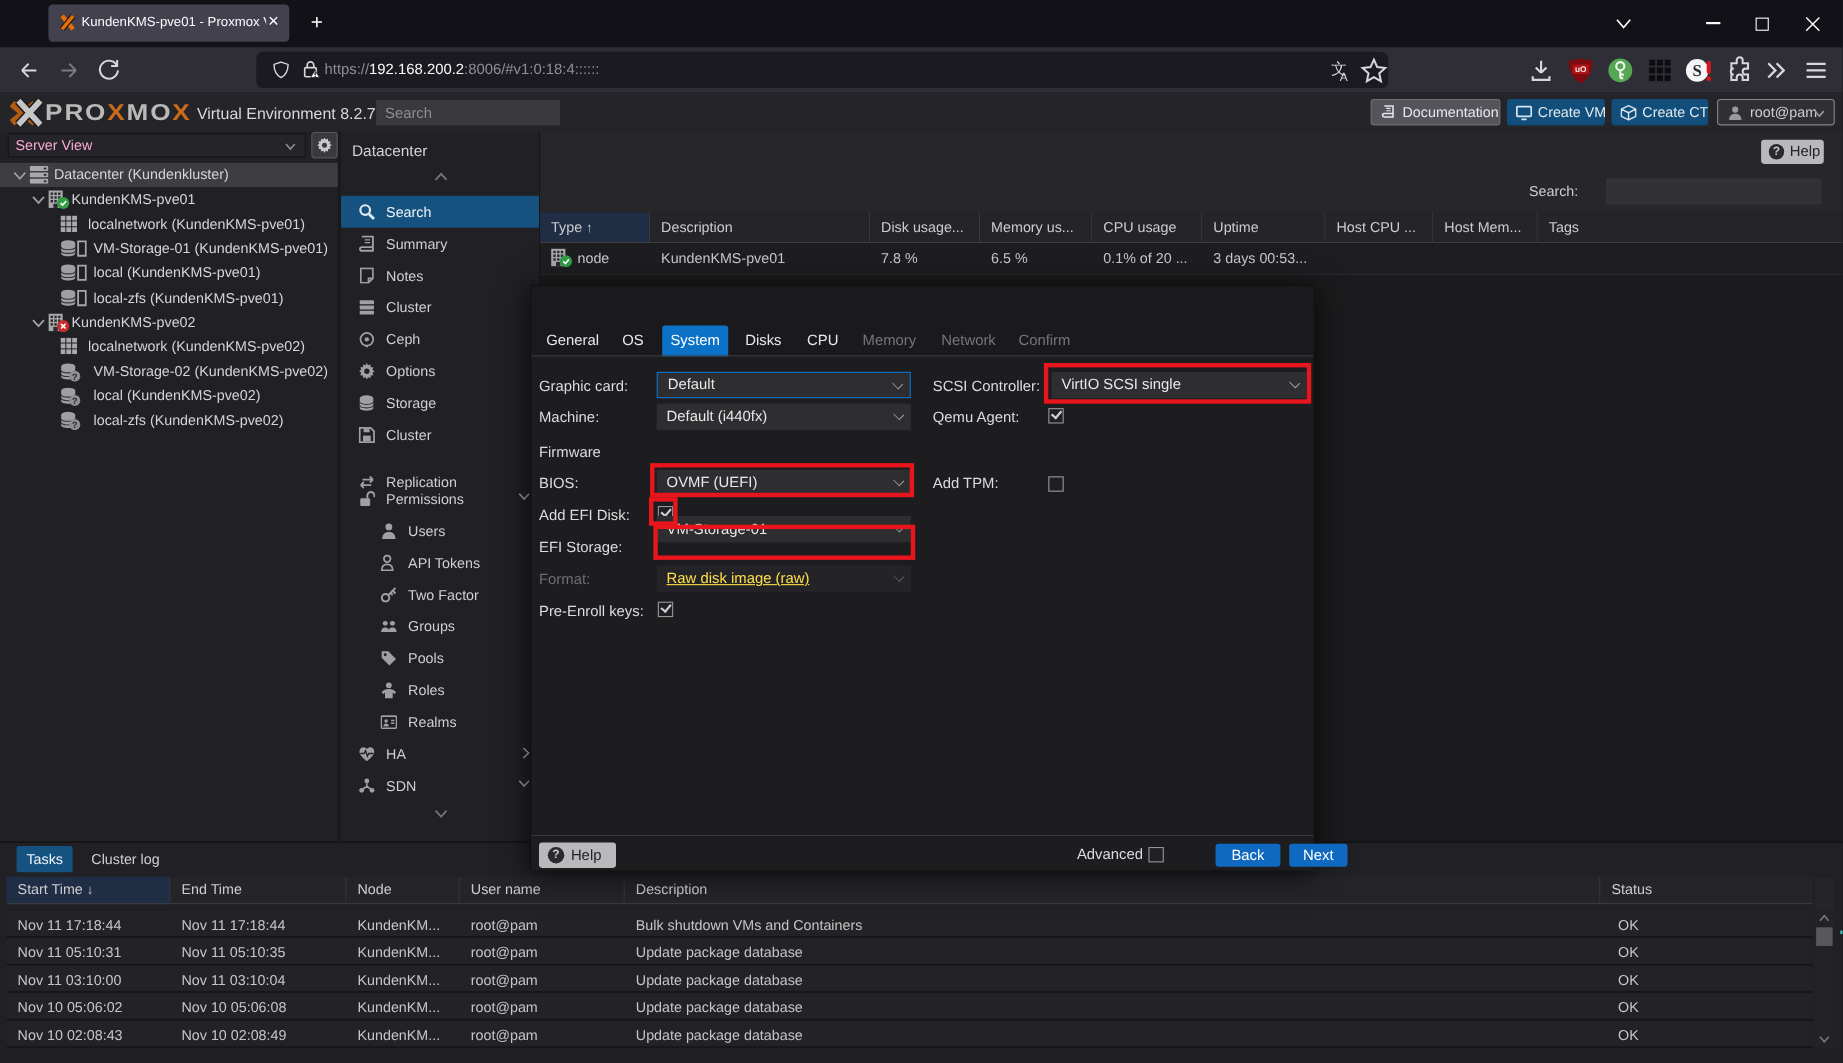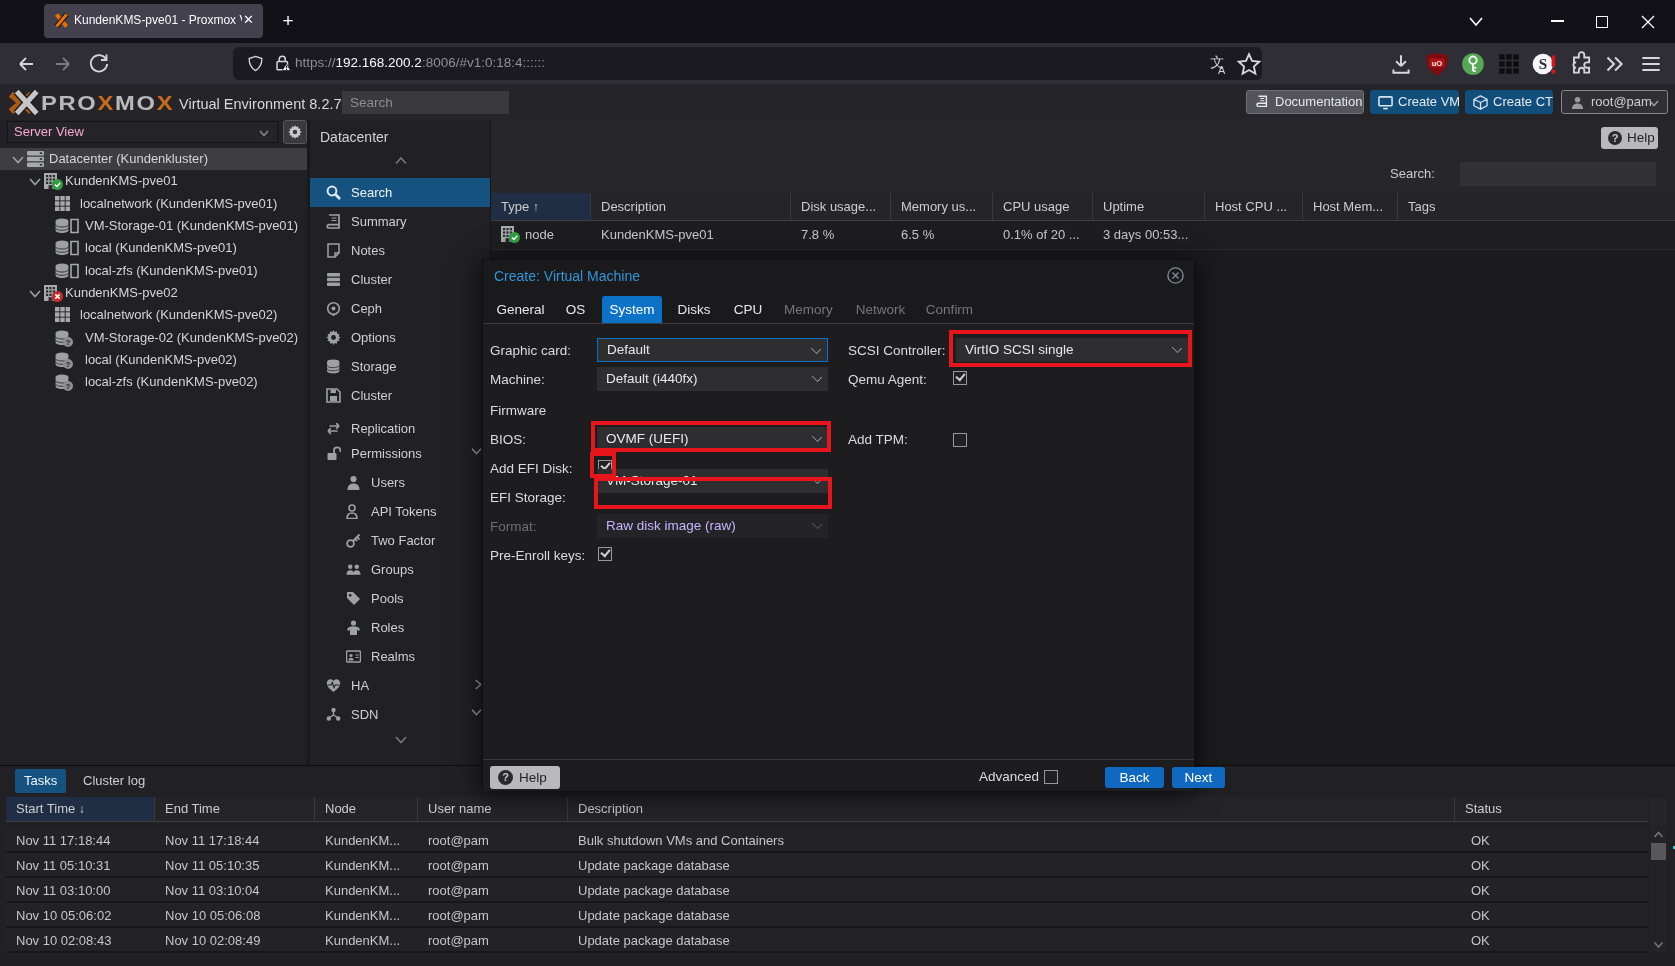--- a/index.html
+++ b/index.html
@@ -433,21 +433,21 @@
   <span class="mtext">Storage</span>
 </div>
 <div class="mitem" style="top:381px;">
   <svg class="micon" viewBox="0 0 15 15">
       <path d="M1 1 H11 L14 4 V14 H1 Z" fill="none" stroke="#9fa0a2" stroke-width="1.6"></path>
       <rect x="4" y="8" width="7" height="5" fill="#9fa0a2"></rect>
       <rect x="4.5" y="1.5" width="5.5" height="3.5" fill="#9fa0a2"></rect>
     </svg>
   <span class="mtext">Cluster</span>
 </div>
-<div class="mitem" style="top:414px;">
+<div class="mitem" style="top:424px;">
   <svg class="micon" viewBox="0 0 15 15">
       <path d="M3.5 5 H13 M13 5 L10.2 2.2 M13 5 L10.2 7.8" fill="none" stroke="#9fa0a2" stroke-width="1.7"></path>
       <path d="M11.5 10 H2 M2 10 L4.8 7.2 M2 10 L4.8 12.8" fill="none" stroke="#9fa0a2" stroke-width="1.7"></path>
     </svg>
   <span class="mtext">Replication</span>
 </div>
 <div class="mitem" style="top:439px;">
   <svg class="micon" viewBox="0 0 15 15">
       <rect x="1.5" y="7" width="9" height="7" rx="1" fill="#9fa0a2"></rect>
       <path d="M8 7 V4.5 a3.2 3.2 0 0 1 6.4 0 V6" fill="none" stroke="#9fa0a2" stroke-width="1.8"></path>
@@ -619,27 +619,20 @@
     <div style="position:absolute;left:1px;top:17px;width:15px;height:17px;background:#58585c;"></div>
     <svg style="position:absolute;left:3px;bottom:4px" width="11" height="8" viewBox="0 0 11 8">
         <path d="M1.5 1.5 L5.5 6 L9.5 1.5" fill="none" stroke="#77777b" stroke-width="1.5"></path>
       </svg>
   </div>
   <div style="position:absolute;left:1673px;top:80px;width:2px;height:3px;background:#40c7d4;"></div>
   <div style="position:absolute;left:0;top:187px;width:1675px;height:14px;background:#202023;"></div>
 </div>
 <div id="modal">
   <div style="position:absolute;left:0;top:0;width:711px;height:63px;background:#1a1a1d;"></div>
-  <div id="mtitle">
-      <div class="t">Create: Virtual Machine</div>
-    <svg style="position:absolute;right:10px;top:7px" width="17" height="17" viewBox="0 0 17 17">
-        <circle cx="8.5" cy="8.5" r="7.6" fill="none" stroke="#7e8b96" stroke-width="1.4"></circle>
-        <path d="M5.5 5.5 L11.5 11.5 M11.5 5.5 L5.5 11.5" stroke="#7e8b96" stroke-width="1.4"></path>
-      </svg>
-  </div>
   <div class="mtab" style="left:5px;width:65px;">General</div>
   <div class="mtab" style="left:72px;width:41px;">OS</div>
   <div class="mtab act" style="left:119px;width:60px;">System</div>
   <div class="mtab" style="left:185px;width:52px;">Disks</div>
   <div class="mtab" style="left:241px;width:48px;">CPU</div>
   <div class="mtab dis" style="left:292px;width:67px;">Memory</div>
   <div class="mtab dis" style="left:364px;width:67px;">Network</div>
   <div class="mtab dis" style="left:434px;width:65px;">Confirm</div>
   <div id="mtabline"></div>
 
@@ -648,21 +641,21 @@
   <div class="flabel" style="left:7px;top:112px;">Machine:</div>
   <div class="ffield" style="left:114px;top:107px;width:231px;">Default (i440fx)<span class="cv"></span></div>
   <div class="flabel" style="left:7px;top:143px;">Firmware</div>
   <div class="flabel" style="left:7px;top:172px;">BIOS:</div>
   <div class="ffield" style="left:114px;top:167px;width:231px;">OVMF (UEFI)<span class="cv"></span></div>
   <div class="flabel" style="left:7px;top:201px;">Add EFI Disk:</div>
   <div class="cb chk" style="left:115px;top:200px;"></div>
   <div class="flabel" style="left:7px;top:230px;">EFI Storage:</div>
   <div class="ffield" style="left:114px;top:209px;width:231px;">VM-Storage-01<span class="cv"></span></div>
   <div class="flabel" style="left:7px;top:259px;color:#6f6f73;">Format:</div>
-  <div class="ffield" style="left:114px;top:254px;width:231px;background:#242428;color:#c4b5fd;">Raw disk image (raw)<span class="cv" style="border-color:#5a5a5e"></span></div>
+  <div class="ffield" style="left:114px;top:254px;width:231px;background:#242428;color:#fde047;text-decoration:underline;">Raw disk image (raw)<span class="cv" style="border-color:#5a5a5e"></span></div>
   <div class="flabel" style="left:7px;top:288px;">Pre-Enroll keys:</div>
   <div class="cb chk" style="left:115px;top:287px;"></div>
 
   <div class="flabel" style="left:365px;top:83px;">SCSI Controller:</div>
   <div class="ffield" style="left:473px;top:78px;width:232px;">VirtIO SCSI single<span class="cv"></span></div>
   <div class="flabel" style="left:365px;top:112px;">Qemu Agent:</div>
   <div class="cb chk" style="left:470px;top:111px;"></div>
   <div class="flabel" style="left:365px;top:172px;">Add TPM:</div>
   <div class="cb" style="left:470px;top:173px;"></div>
 

